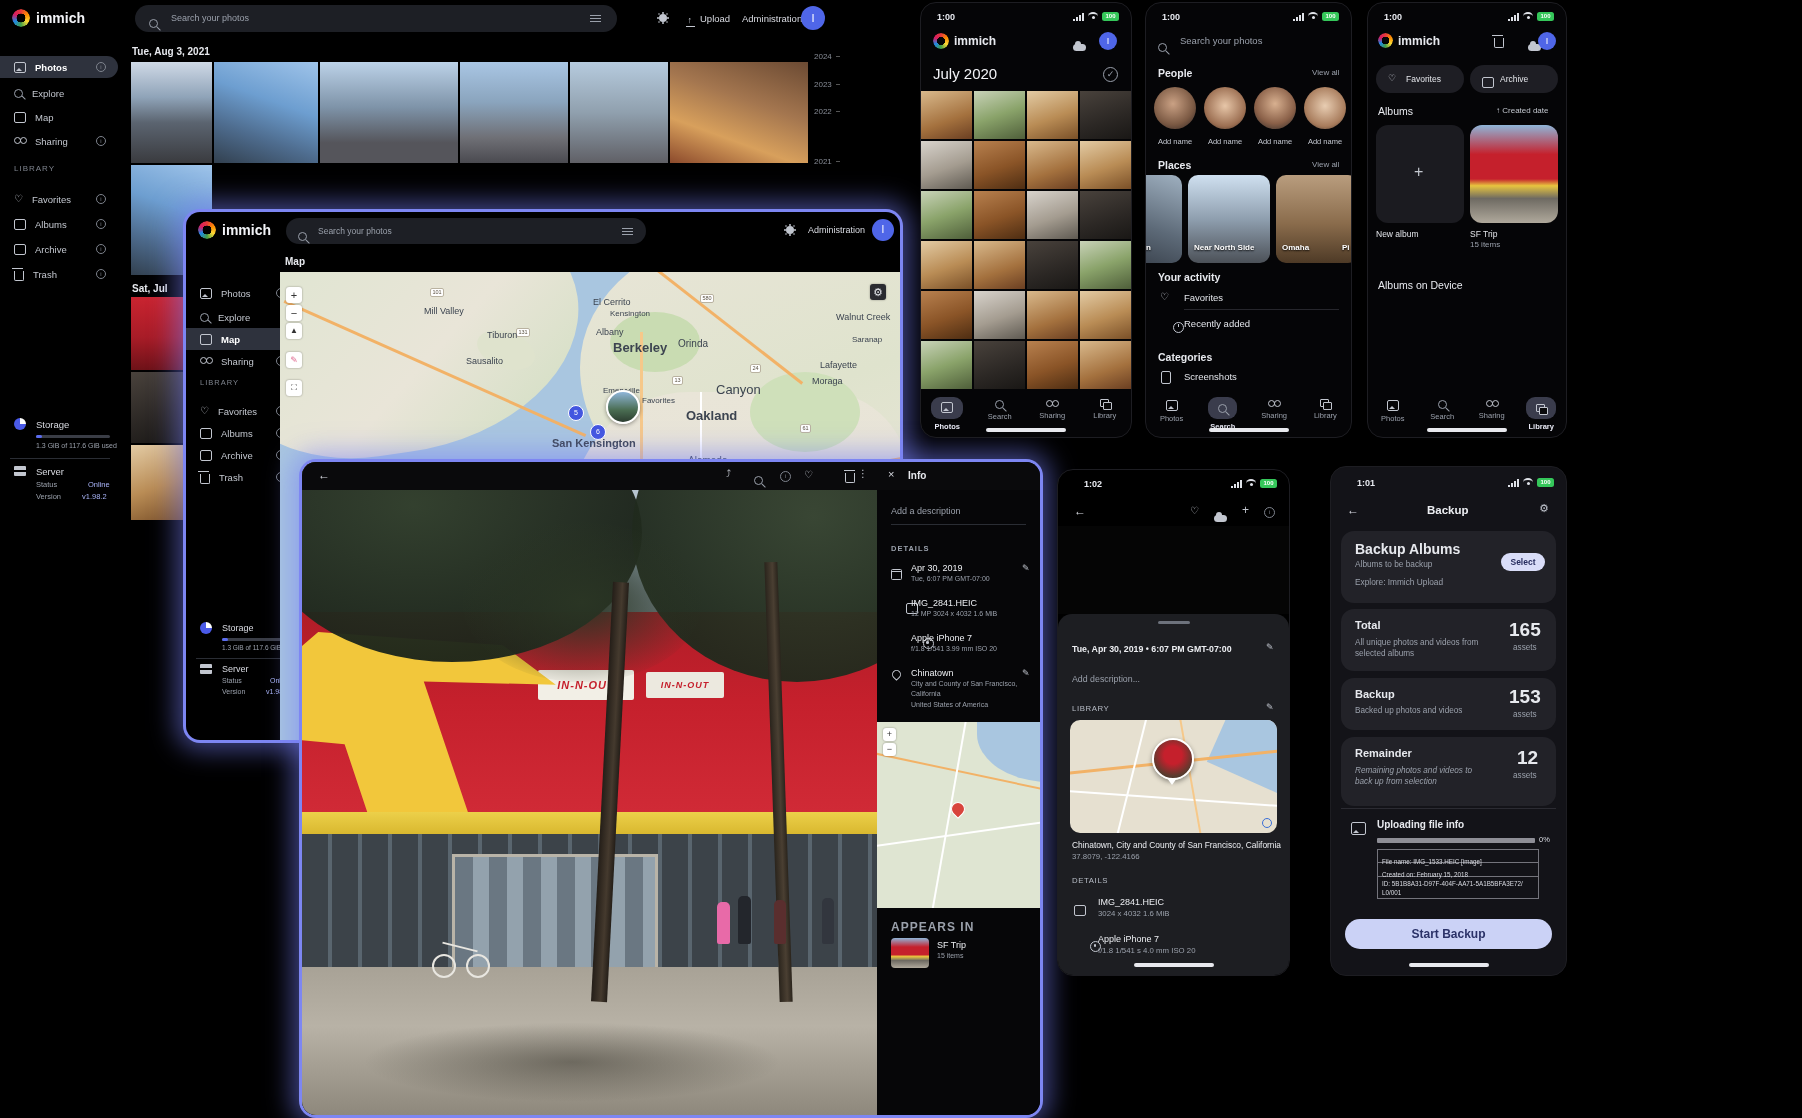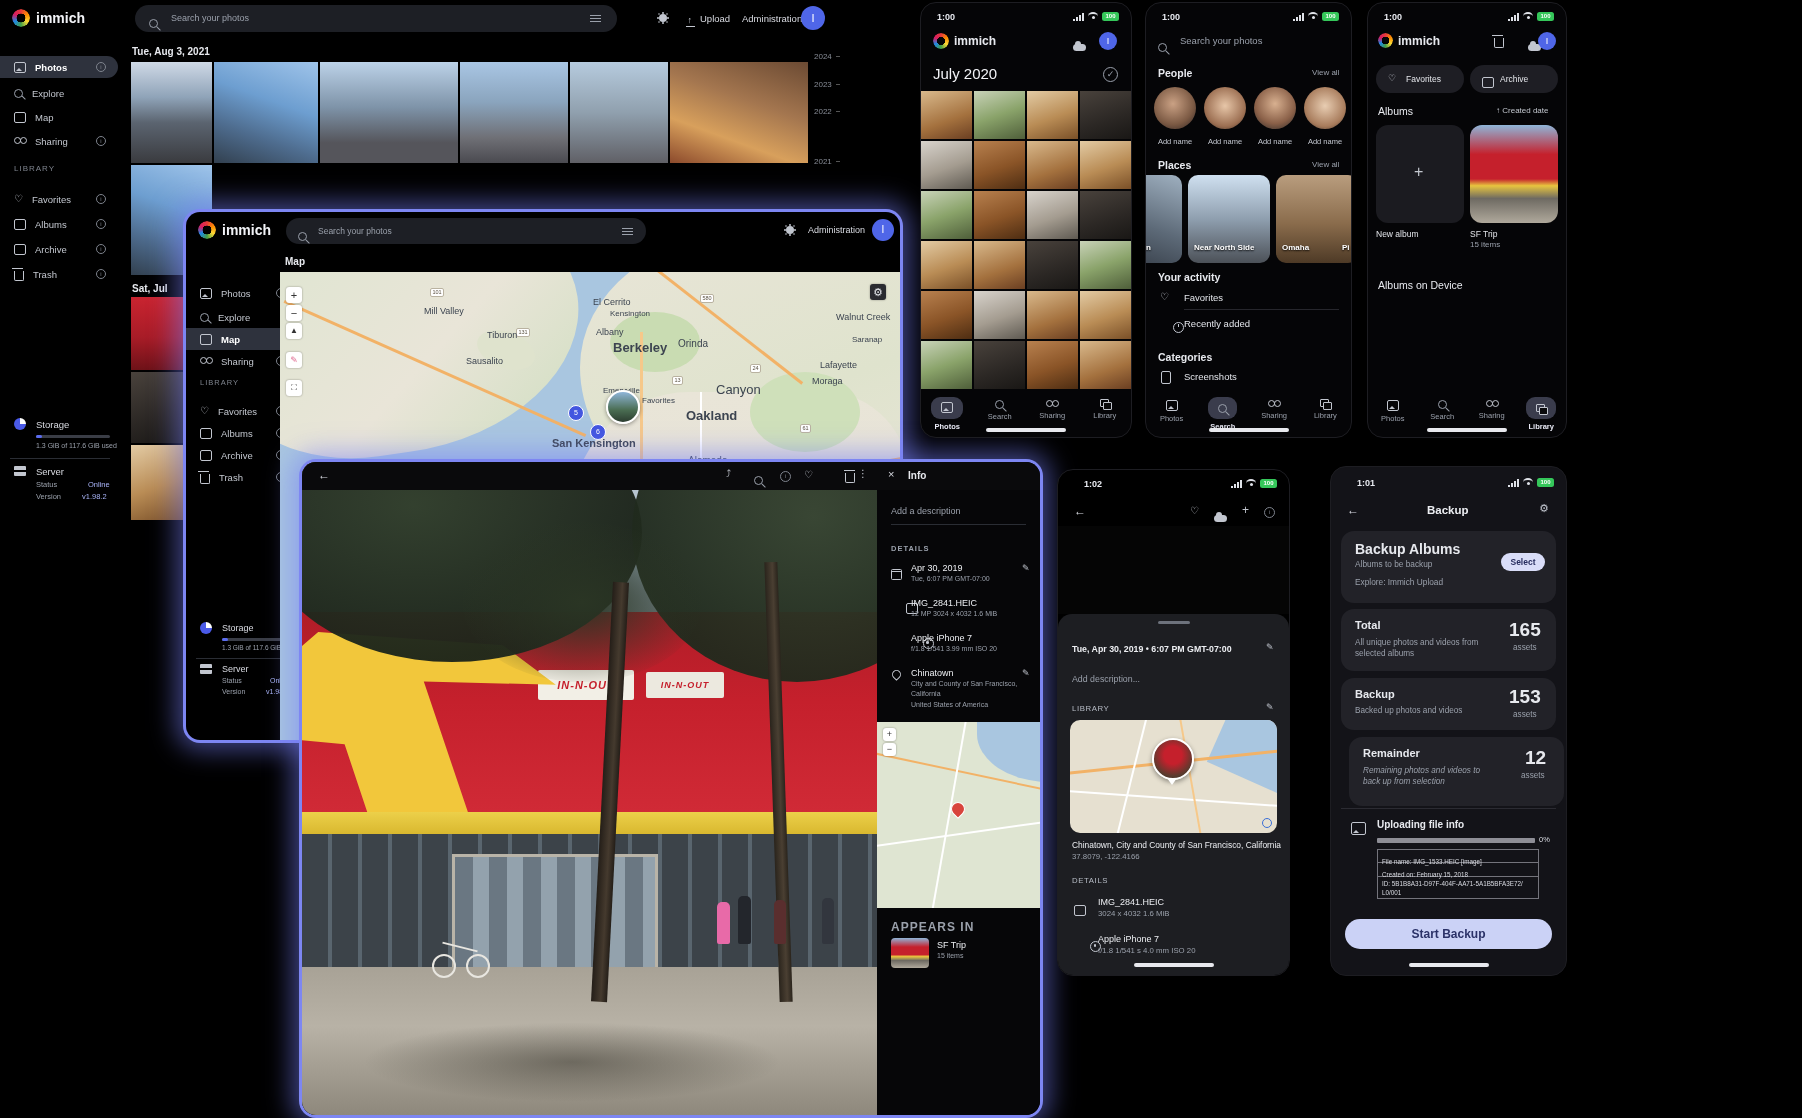--- a/index.html
+++ b/index.html
@@ -671,21 +671,21 @@
       <span class="a" style="left:14px;top:28px;width:130px;font-size:8.2px;line-height:1.35;color:#9aa0ab;">All unique photos and videos from selected albums</span>
       <span class="a t bold" style="left:168px;top:10px;font-size:19px;">165</span>
       <span class="a t" style="left:172px;top:34px;font-size:8.2px;color:#9aa0ab;">assets</span>
     </div>
     <div class="card" style="left:10px;top:211px;width:215px;height:52px;">
       <span class="a t bold" style="left:14px;top:10px;font-size:11px;">Backup</span>
       <span class="a" style="left:14px;top:28px;width:140px;font-size:8.2px;color:#9aa0ab;">Backed up photos and videos</span>
       <span class="a t bold" style="left:168px;top:8px;font-size:19px;">153</span>
       <span class="a t" style="left:172px;top:32px;font-size:8.2px;color:#9aa0ab;">assets</span>
     </div>
-    <div class="card" style="left:18px;top:270px;width:215px;height:69px;">
+    <div class="card" style="left:10px;top:270px;width:215px;height:69px;">
       <span class="a t bold" style="left:14px;top:10px;font-size:11px;">Remainder</span>
       <span class="a" style="left:14px;top:28px;width:130px;font-size:8.2px;line-height:1.35;color:#9aa0ab;font-style:italic;">Remaining photos and videos to back up from selection</span>
       <span class="a t bold" style="left:176px;top:10px;font-size:19px;">12</span>
       <span class="a t" style="left:172px;top:34px;font-size:8.2px;color:#9aa0ab;">assets</span>
     </div>
     <div class="a" style="left:10px;top:341px;width:215px;height:1px;background:#2b2b32;"></div>
     
     <span class="i-box mt a" style="left:20px;top:354px;width:13px;height:11px;"></span>
     <span class="a t bold" style="left:46px;top:352px;font-size:10px;">Uploading file info</span>
     <div class="a" style="left:46px;top:371px;width:158px;height:5px;background:#8e8e96;border-radius:1px;"></div>

